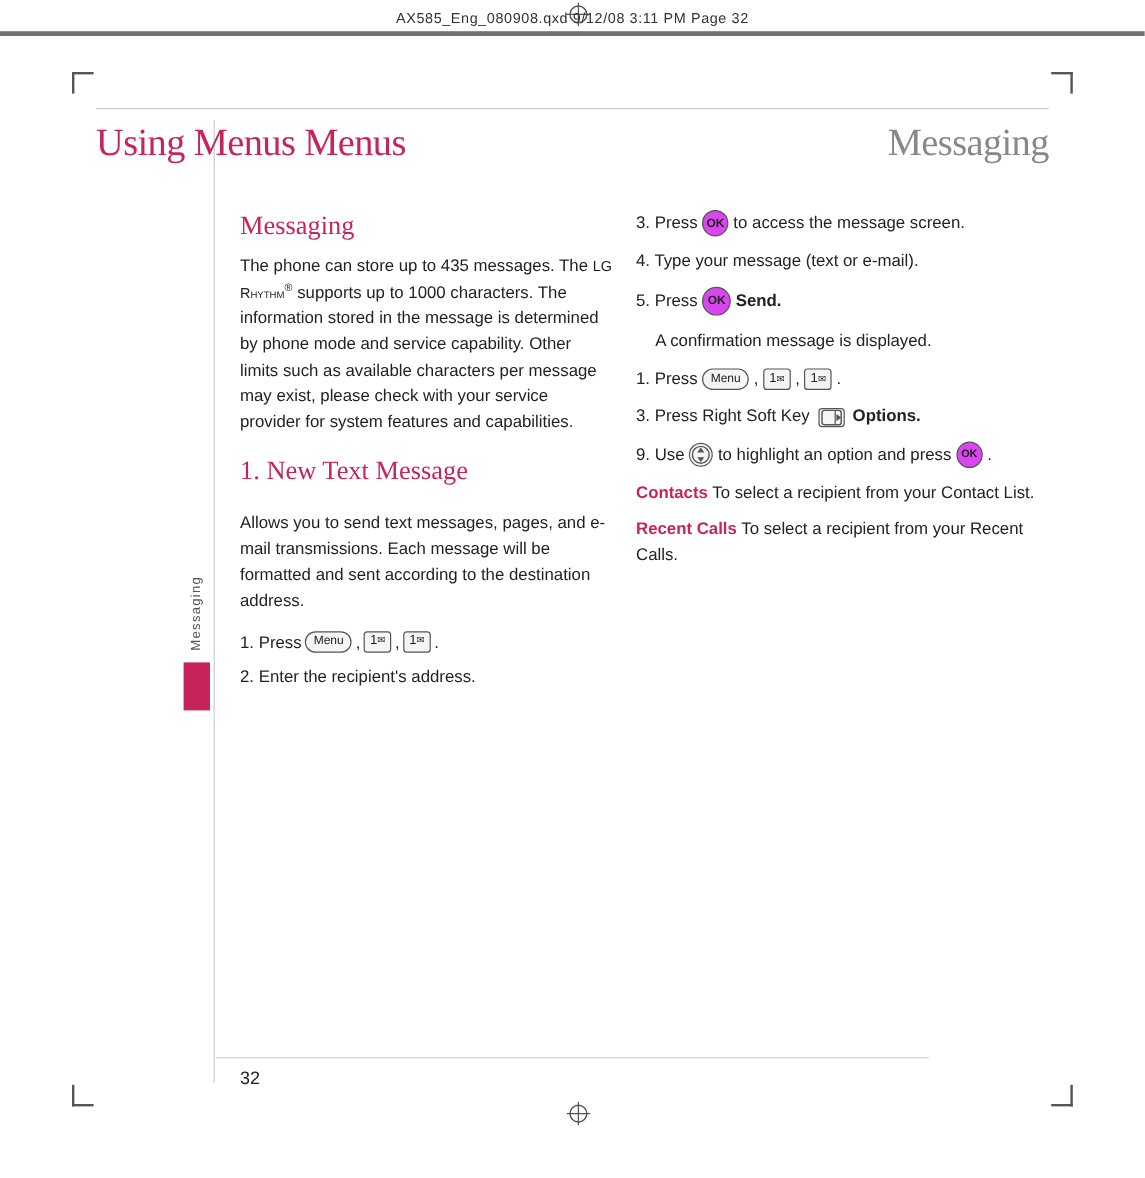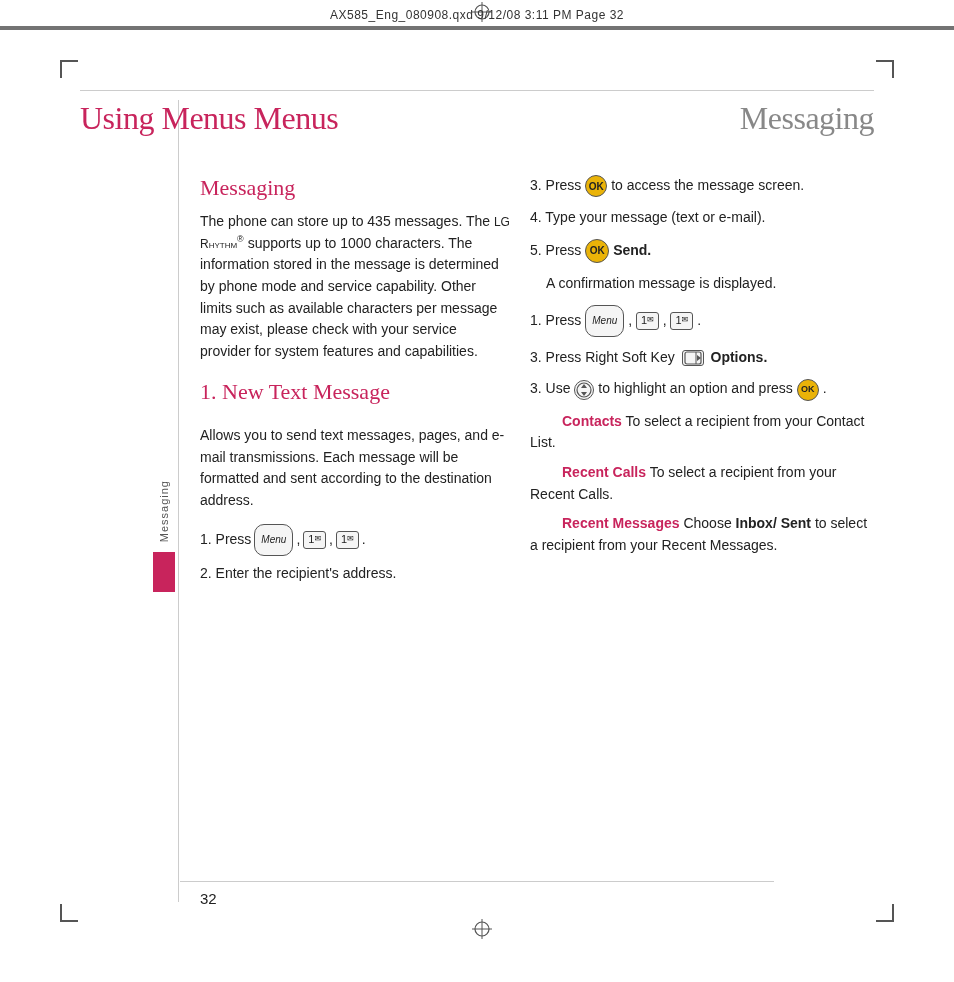--- a/index.html
+++ b/index.html
@@ -160,22 +160,21 @@
       font-size: 11px;
       min-width: 22px;
       height: 18px;
       vertical-align: middle;
       background: #f5f5f5;
       color: #222;
     }
 
     .key-btn.oval {
       border-radius: 10px;
-      padding: 15px 6px;
-      font-style: italic;
+      padding: 1px 6px;
     }
 
     
     .right-column {
       position: absolute;
       top: 175px;
       left: 530px;
       width: 340px;
     }
 
@@ -202,21 +201,20 @@
       font-size: 15px;
       font-weight: bold;
       color: #222;
       margin-bottom: 10px;
       margin-top: 4px;
     }
 
     .pink-term {
       color: #c8245c;
       font-weight: bold;
-      margin-left: 32px;
     }
 
     .right-soft-key-icon {
       display: inline-flex;
       align-items: center;
       justify-content: center;
       border: 1.5px solid #555;
       border-radius: 3px;
       width: 22px;
       height: 16px;
@@ -247,21 +245,21 @@
       display: inline-flex;
       align-items: center;
       justify-content: center;
       border: 1.5px solid #555;
       border-radius: 50%;
       width: 22px;
       height: 22px;
       font-size: 10px;
       font-weight: bold;
       vertical-align: middle;
-      background: #eab308;
+      background: #d946ef;
     }
 
     .term-block {
       margin-bottom: 8px;
       font-size: 14px;
       line-height: 1.55;
       color: #222;
     }
 
     
@@ -424,21 +422,21 @@
       <svg width="18" height="14" viewBox="0 0 18 14">
         <rect x="1" y="1" width="16" height="12" rx="2" fill="#f5f5f5" stroke="#555" stroke-width="1.2"></rect>
         <line x1="12" y1="1" x2="12" y2="13" stroke="#555" stroke-width="1"></line>
         <polygon points="13,4 17,7 13,10" fill="#555"></polygon>
       </svg>
     </span>
     <span class="options-label">Options.</span>
   </div>
 
   <div class="step-block">
-    <span>3. Use </span>
+    <span>9. Use </span>
     <span class="nav-circle">
       <svg width="16" height="16" viewBox="0 0 16 16">
         <circle cx="8" cy="8" r="7" fill="#f5f5f5" stroke="#555" stroke-width="1.2"></circle>
         <polygon points="8,2 11,6 5,6" fill="#555"></polygon>
         <polygon points="8,14 5,10 11,10" fill="#555"></polygon>
       </svg>
     </span>
     <span> to highlight an option and press </span>
     <span class="ok-btn" style="font-size:9px;">OK</span>
     <span>.</span>
@@ -447,22 +445,18 @@
   <div class="term-block">
     <span class="pink-term">Contacts</span>
     <span>  To select a recipient from your Contact List.</span>
   </div>
 
   <div class="term-block">
     <span class="pink-term">Recent Calls</span>
     <span> To select a recipient from your Recent Calls.</span>
   </div>
 
-  <div class="term-block">
-    <span class="pink-term">Recent Messages</span>
-    <span> Choose <strong>Inbox/ Sent</strong> to select a recipient from your Recent Messages.</span>
-  </div>
 
 </div>
 
 <div class="bottom-line"></div>
 
 <div class="page-number">32</div>
 
 </body></html>

